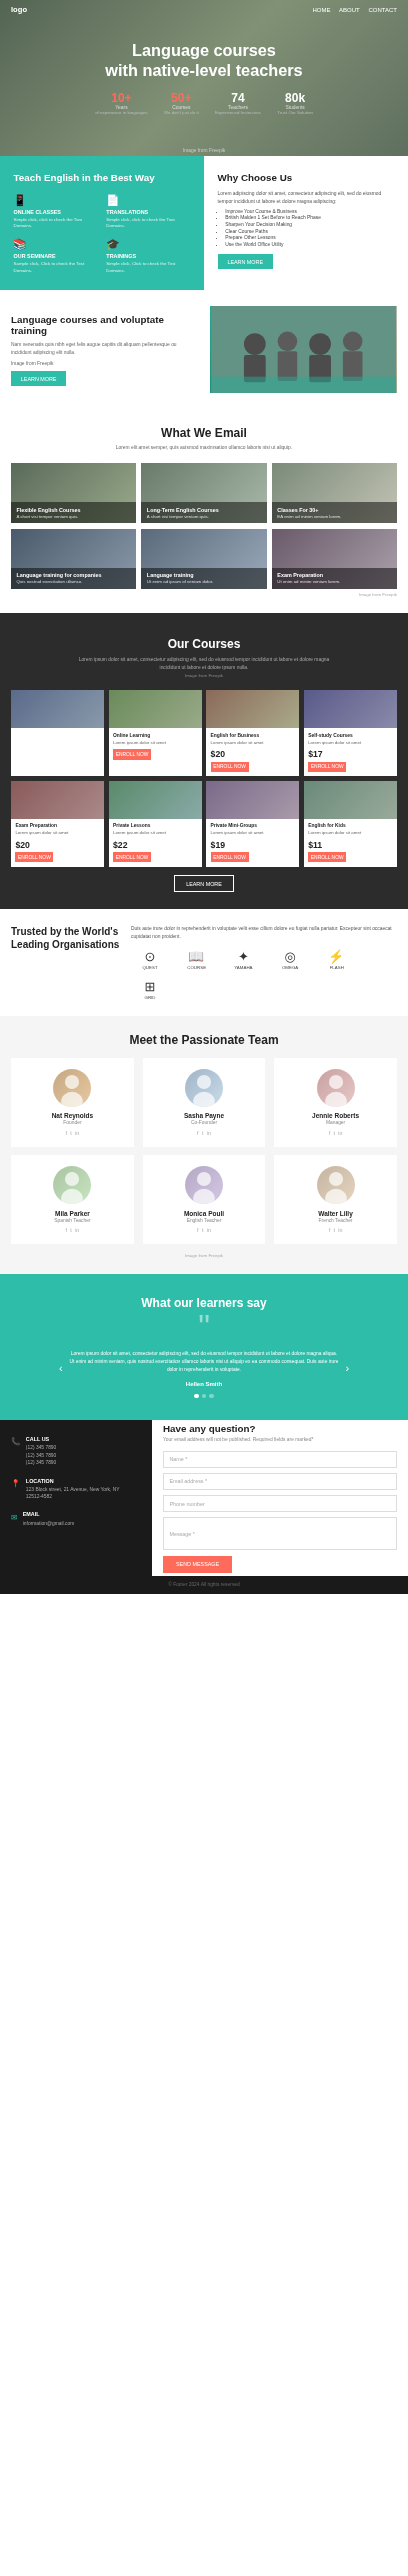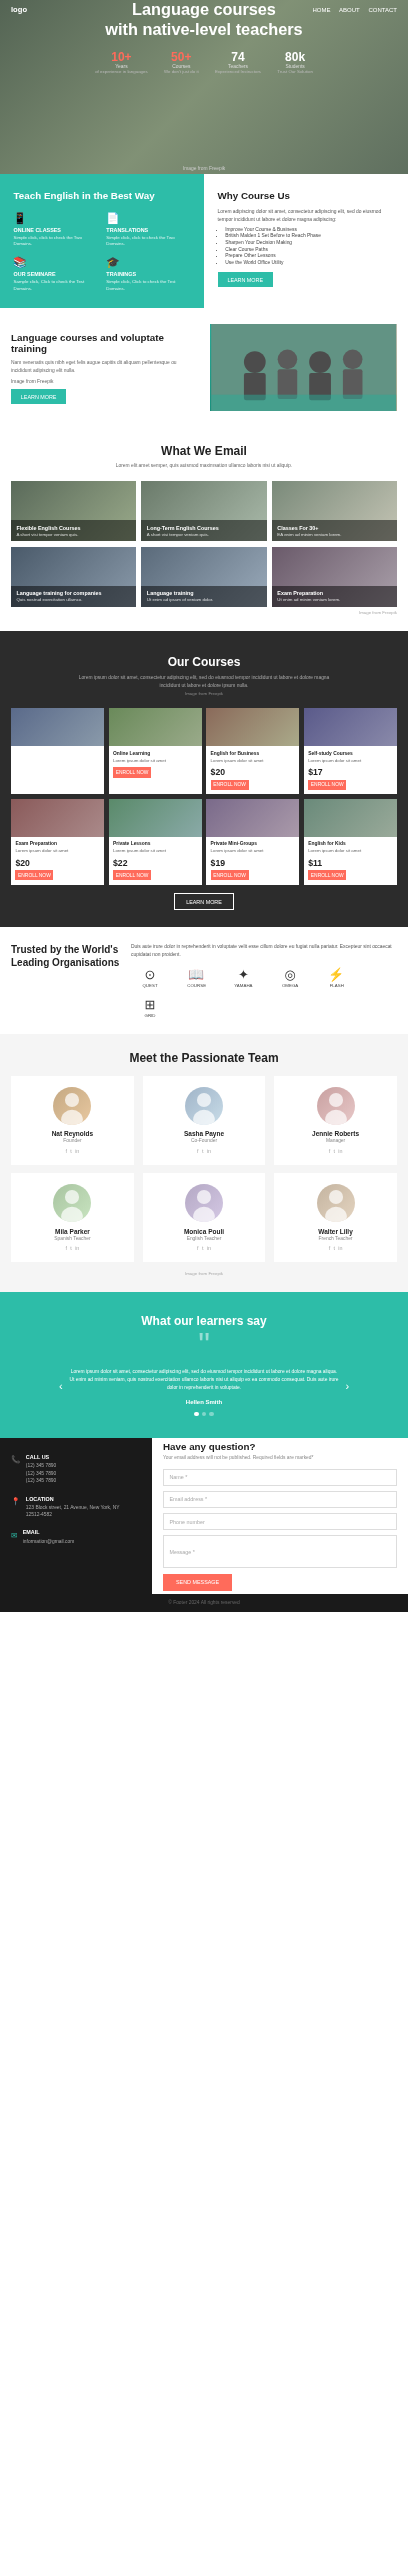--- a/index.html
+++ b/index.html
@@ -10,23 +10,23 @@
       position: absolute; top: 0; left: 0; right: 0;
       display: flex; justify-content: space-between; align-items: center;
       padding: 5.4px 11px; z-index: 10;
     }
     .nav-logo { color: #fff; font-weight: bold; font-size: 7.6px; }
     .nav-links { display: flex; gap: 8.7px; }
     .nav-links a { color: #fff; text-decoration: none; font-size: 6px; }
 
     
     .hero {
-      position: relative; height: 174px;
+      position: relative; height: 156px;
       background: linear-gradient(rgba(0,0,0,0.45), rgba(0,0,0,0.45)), #555;
-      display: flex; justify-content: center;
+      display: flex; align-items: center; justify-content: center;
       overflow: hidden;
     }
     .hero-people {
       position: absolute; inset: 0;
       background: #6b7c6b;
       display: flex; align-items: center; justify-content: center;
     }
     .hero-people-img {
       width: 100%; height: 100%;
       background: linear-gradient(135deg, #4a5a4a 0%, #8a9a7a 50%, #5a6a5a 100%);
@@ -284,21 +284,21 @@
         <p>Sample click, Click to check the Test Domains.</p>
       </div>
       <div class="teach-item">
         <div class="teach-icon">🎓</div>
         <h4>TRAININGS</h4>
         <p>Simple click, Click to check the Test Domains.</p>
       </div>
     </div>
   </div>
   <div class="teach-right">
-    <h2>Why Course Us</h2>
+    <h2>Why Choose Us</h2>
     <p>Lorem adipiscing dolor sit amet, consectetur adipiscing elit, sed do eiusmod tempor incididunt ut labore et dolore magna adipiscing:</p>
     <ul>
       <li>Improve Your Course &amp; Business</li>
       <li>British Malden 1 Set Before to Reach Phase</li>
       <li>Sharpen Your Decision Making</li>
       <li>Clear Course Paths</li>
       <li>Prepare Other Lessons</li>
       <li>Use the World Office Utility</li>
     </ul>
     <button class="btn-teal">LEARN MORE</button>

